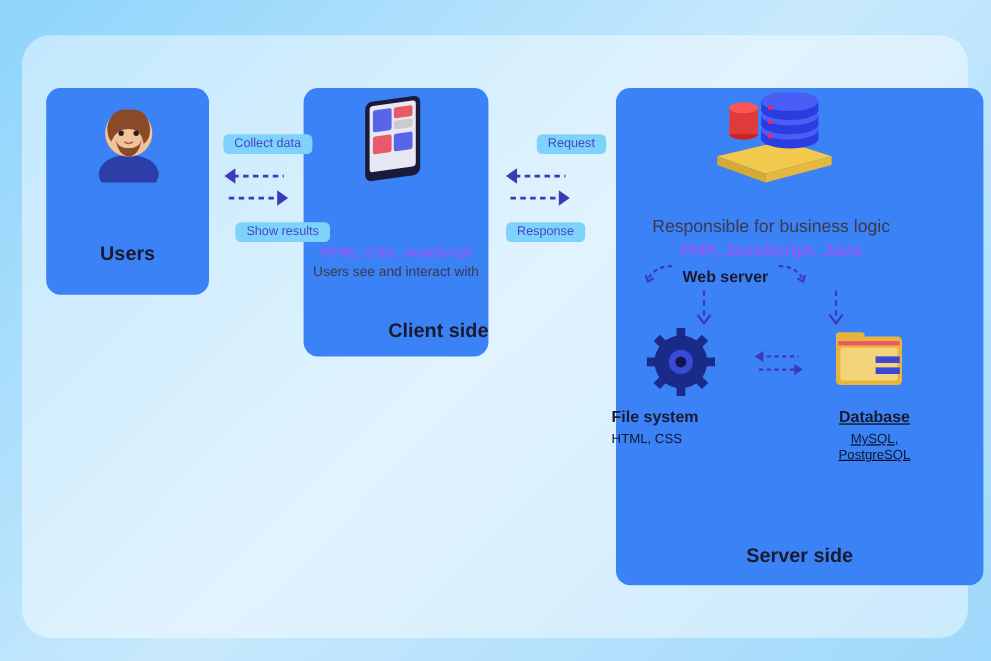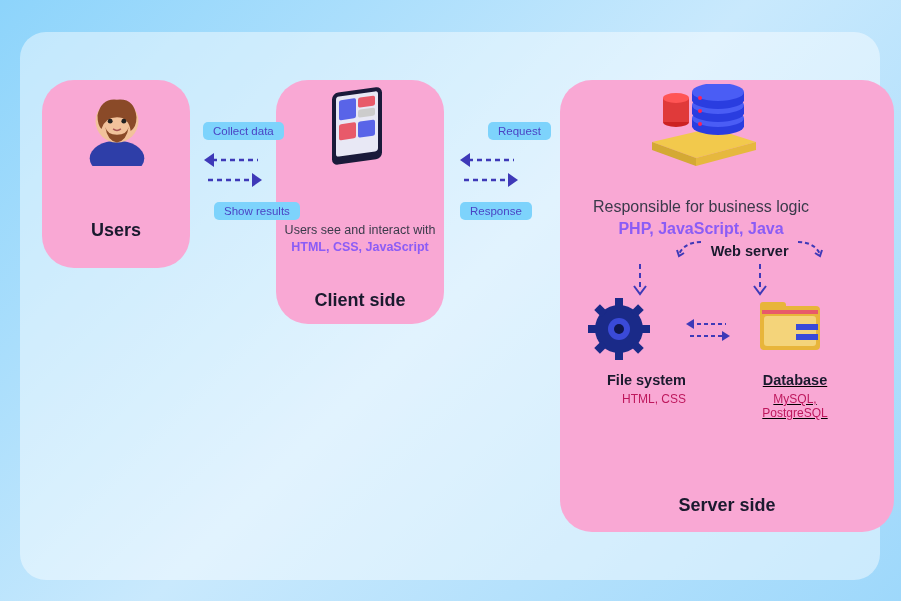--- a/index.html
+++ b/index.html
@@ -8,30 +8,30 @@
     background: linear-gradient(135deg, #8dd4fb 0%, #c9e9fd 50%, #9ed8fb 100%);
     font-family: -apple-system, "Segoe UI", Helvetica, Arial, sans-serif;
     position: relative; overflow: hidden;
   }
   .outer-canvas {
     position: absolute; left: 20px; top: 32px; width: 860px; height: 548px;
     background: rgba(255,255,255,0.45);
     border-radius: 26px;
   }
   .panel {
-    position: absolute; background: #f9a8d4; border-radius: 32px;
+    position: absolute; background: #3b82f6; border-radius: 13px;
     text-align: center;
   }
   .users-panel { left: 42px; top: 80px; width: 148px; height: 188px; }
   .client-panel { left: 276px; top: 80px; width: 168px; height: 244px; }
   .server-panel { left: 560px; top: 80px; width: 334px; height: 452px; }
 
   .panel-title { font-weight: 700; color: #1a1a2e; }
   .users-title { font-size: 18px; margin-top: 140px; }
-  .client-title { font-size: 18px; margin-top: 210px; }
+  .client-title { font-size: 18px; margin-top: 210px; text-align: right; }
   .server-title { font-size: 18px; position: absolute; left: 0; right: 0; bottom: 16px; }
 
   .badge {
     position: absolute; background: #7dd3fc; color: #4b44c4;
     font-size: 11.5px; padding: 3px 10px; border-radius: 5px;
     white-space: nowrap;
   }
   .b-collect { left: 203px; top: 122px; }
   .b-show    { left: 214px; top: 202px; }
   .b-req     { left: 488px; top: 122px; }
@@ -40,27 +40,27 @@
   .arrows-pair { position: absolute; width: 66px; height: 46px; }
   .ap1 { left: 200px; top: 148px; }
   .ap2 { left: 456px; top: 148px; }
 
   .caption { font-size: 12.5px; color: #3a3a4a; line-height: 1.35; }
   .caption strong { font-weight: 700; color: #8b5cf6; text-align: center; }
   .client-caption { position: absolute; left: 282px; top: 222px; width: 156px; text-align: center; }
   .server-caption { position: absolute; left: 554px; top: 196px; width: 294px; text-align: center; font-size: 16px; }
 
   .sub-title { font-weight: 700; color: #1a1a2e; font-size: 14.5px; }
-  .sub-tech  { color: #be185d; font-size: 12px; margin-top: 4px; }
-
-  .web-server-row { position: absolute; left: 533px; top: 240px; width: 294px; text-align: right; }
+  .sub-tech  { color: #0f172a; font-size: 12px; margin-top: 4px; }
+
+  .web-server-row { position: absolute; left: 582px; top: 240px; width: 294px; text-align: left; }
   .web-server-row .sub-title { display: inline-block; vertical-align: middle; }
   .curvy { display: inline-block; vertical-align: middle; margin: 0 3px; }
 
-  .fs-block { position: absolute; left: 556px; top: 372px; width: 130px; text-align: right; }
+  .fs-block { position: absolute; left: 556px; top: 372px; width: 130px; text-align: left; }
   .db-block { position: absolute; left: 740px; top: 372px; width: 110px; text-align: center; text-decoration: underline; }
 
   .icon-slot { position: absolute; }
   .user-icon { left: 78px; top: 88px; width: 78px; height: 78px; }
   .tablet-icon { left: 328px; top: 86px; width: 62px; height: 84px; }
   .server-icon { left: 644px; top: 84px; width: 120px; height: 86px; }
   .gear-icon  { left: 588px; top: 298px; width: 62px; height: 62px; }
   .db-icon    { left: 752px; top: 298px; width: 80px; height: 62px; }
 
   .small-arrow-row { position: absolute; left: 680px; top: 318px; width: 56px; height: 24px; }
@@ -98,22 +98,22 @@
       <rect x="8" y="12" width="42" height="60" rx="3" fill="#e8e8f5"></rect>
       <rect x="11" y="16" width="17" height="20" rx="2" fill="#5964e8"></rect>
       <rect x="30" y="16" width="17" height="10" rx="2" fill="#e85a6a"></rect>
       <rect x="30" y="28" width="17" height="8" rx="2" fill="#ccc"></rect>
       <rect x="11" y="40" width="17" height="16" rx="2" fill="#e85a6a"></rect>
       <rect x="30" y="40" width="17" height="16" rx="2" fill="#5964e8"></rect>
     </g>
   </svg>
 </div>
 <div class="client-caption caption">
+  <div><strong>HTML, CSS, JavaScript</strong></div>
   <div>Users see and interact with</div>
-  <div><strong>HTML, CSS, JavaScript</strong></div>
 </div>
 
 <div class="panel server-panel">
   <div class="panel-title server-title">Server side</div>
 </div>
 <div class="icon-slot server-icon">
   <svg viewBox="0 0 120 86" width="120" height="86">
     <polygon points="8,58 68,44 112,58 52,74" fill="#f2c94c"></polygon>
     <polygon points="8,58 8,66 52,82 52,74" fill="#d4a934"></polygon>
     <polygon points="52,74 52,82 112,66 112,58" fill="#e6b83e"></polygon>

